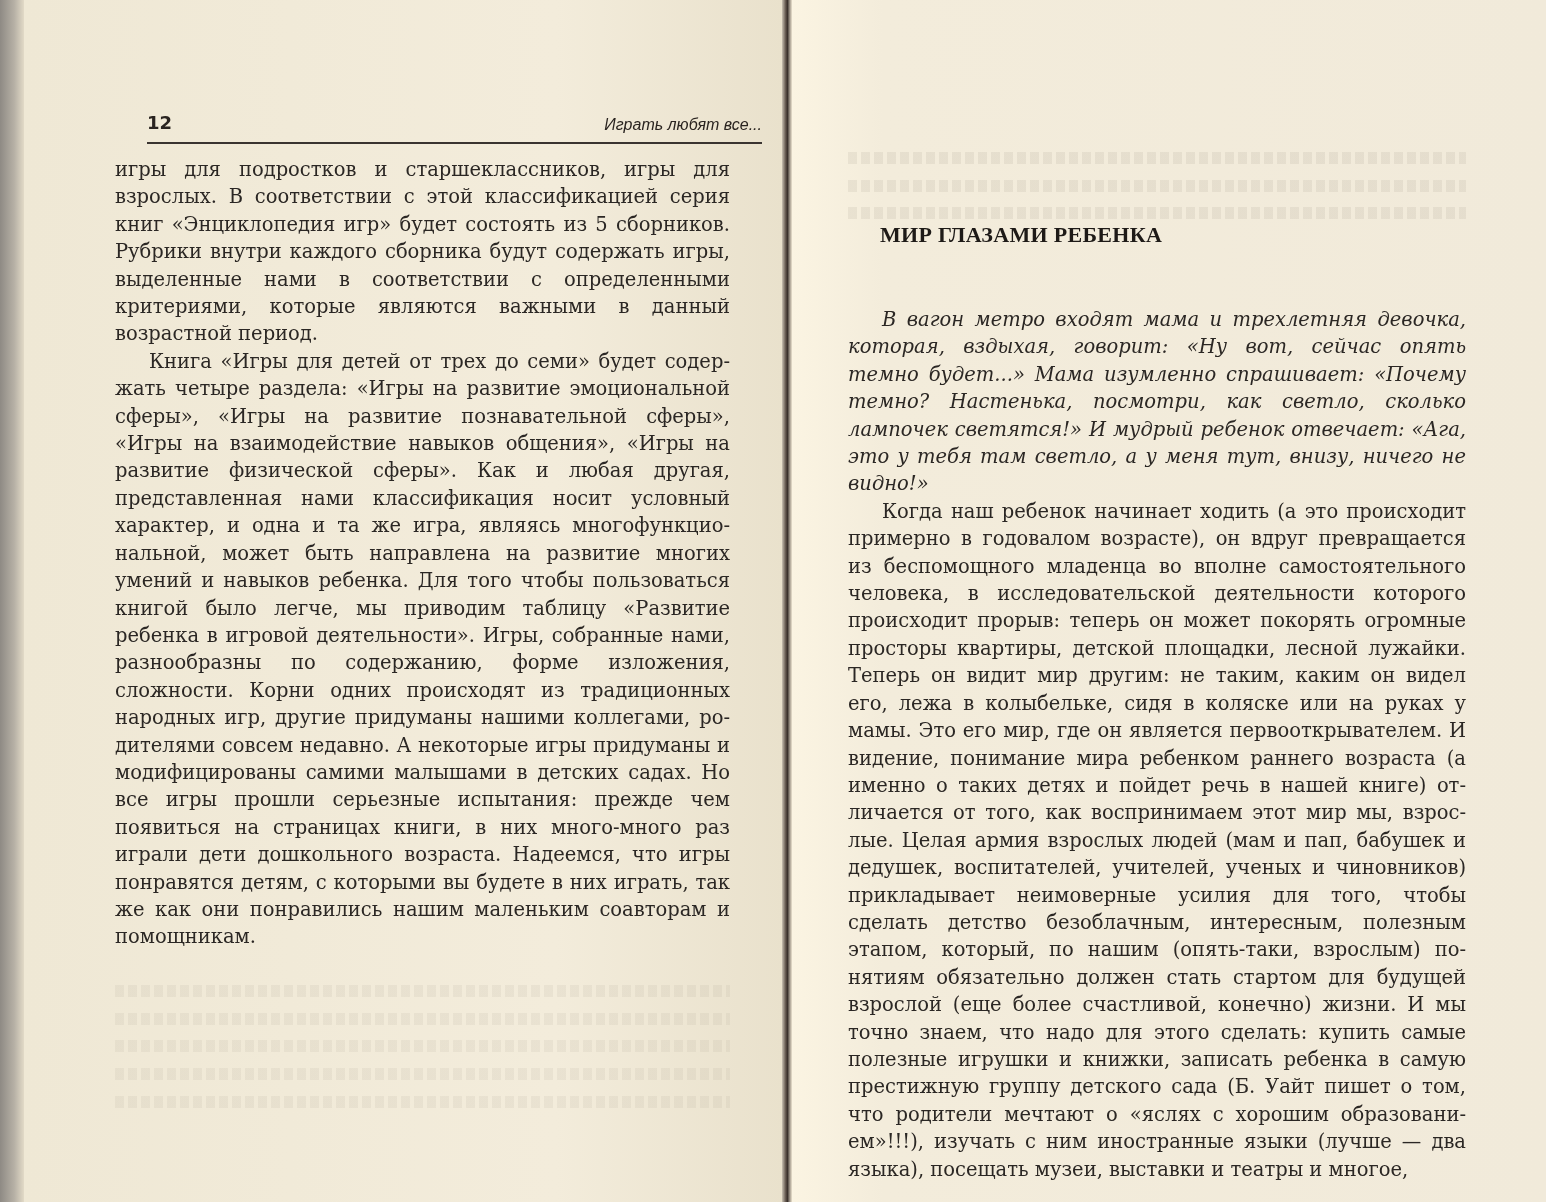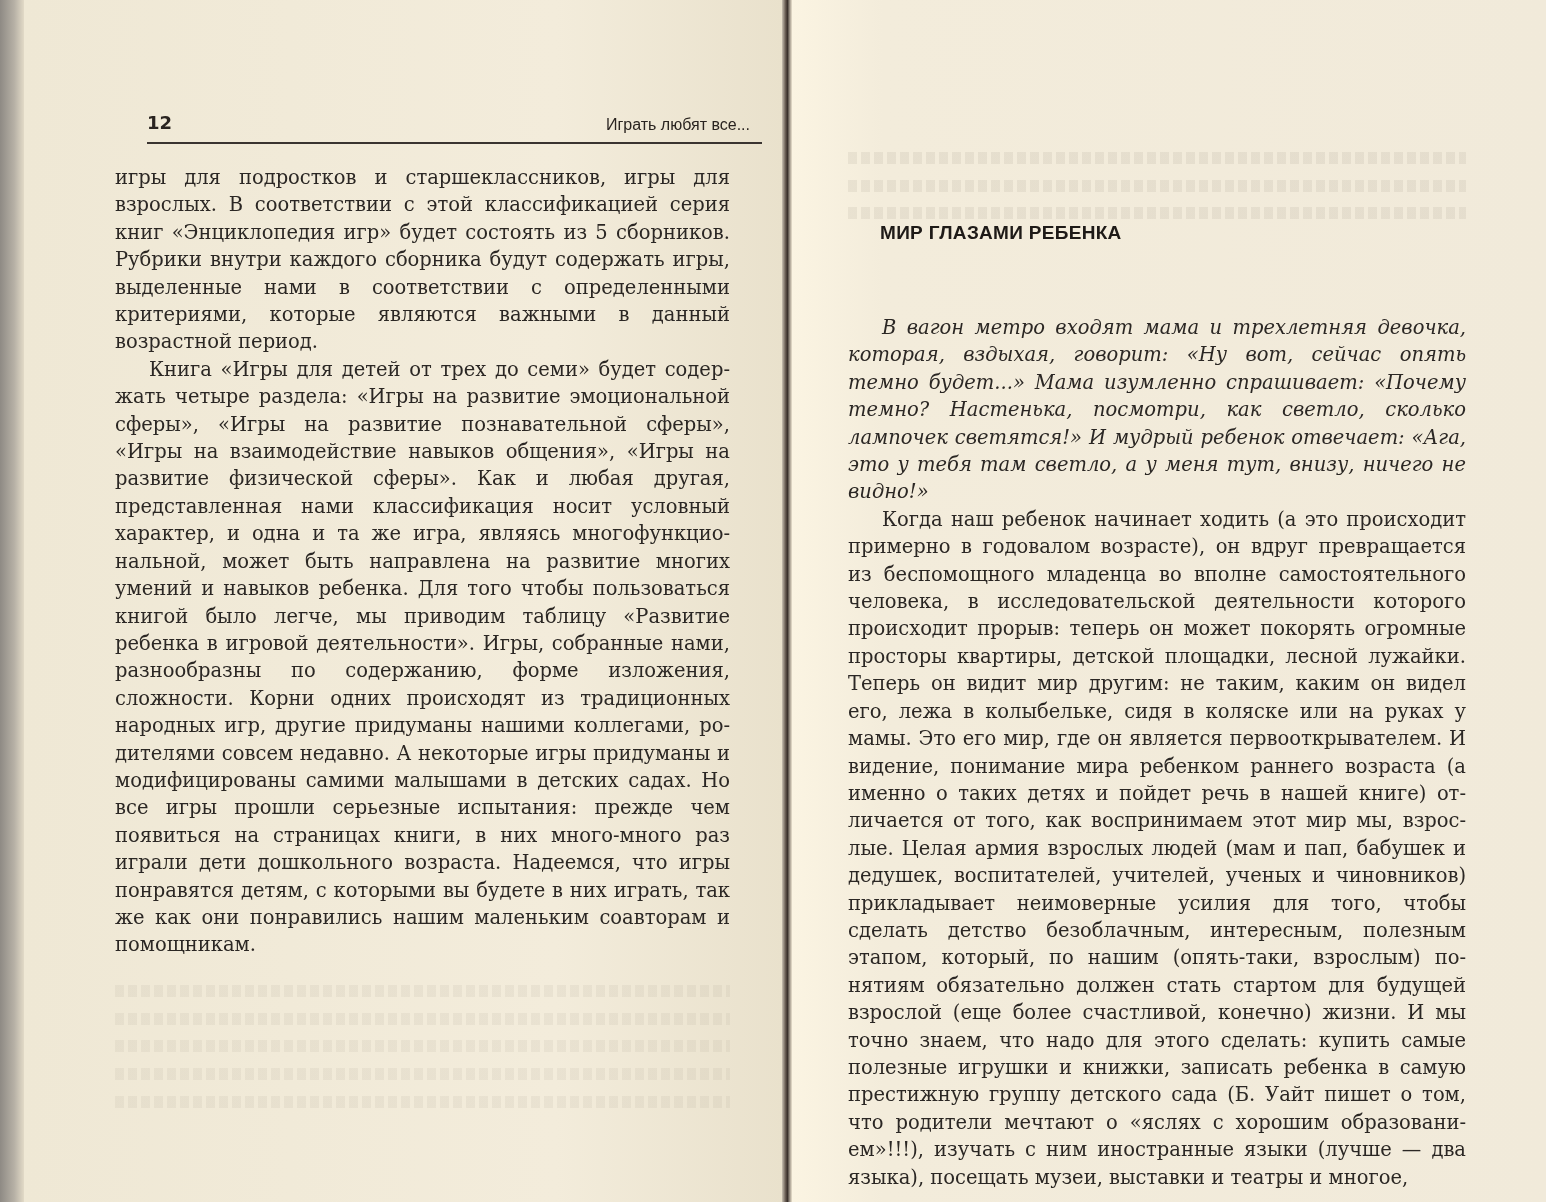--- a/index.html
+++ b/index.html
@@ -29,38 +29,38 @@
     position: absolute; left: 115px; top: 112px; width: 615px; height: 30px;
     border-bottom: 2px solid #3a3430;
     margin-left: 32px;
   }
   .page-number {
     position: absolute; left: 0; top: 0;
     font-family: "DejaVu Sans", "Liberation Sans", sans-serif;
     font-weight: bold; font-size: 18px; color: #2a2420;
   }
   .running-title {
-    position: absolute; right: 12px; top: 4px;
+    position: absolute; right: 0; top: 4px;
     font-family: "Liberation Sans", sans-serif;
-    font-size: 16px; color: #2a2420;
+    font-style: italic; font-size: 16px; color: #2a2420;
   }
   .text-block {
     position: absolute; color: #2b2724;
     font-size: 19.5px; line-height: 27.4px;
-    text-align: justify; hyphens: manual; margin-top: 8px;
+    text-align: justify; hyphens: manual;
   }
   .left-text { left: 115px; top: 156px; width: 615px; }
   .right-text { left: 848px; top: 306px; width: 618px; }
   .text-block p { margin: 0; text-indent: 0; }
   .text-block p.indent { text-indent: 34px; }
   .text-block p.italic { font-style: italic; }
   .chapter-title {
     position: absolute; left: 880px; top: 222px;
-    font-family: Liberation Sans, sans-serif;
-    font-weight: bold; font-size: 19px; letter-spacing: 0.3px; color: #1e1a17;
+    font-family: Liberation Serif, serif;
+    font-weight: bold; font-size: 22px; letter-spacing: 0.3px; color: #1e1a17;
   }
   .bleed {
     position: absolute; left: 848px; width: 618px; height: 12px;
     background: repeating-linear-gradient(to right, rgba(120,110,95,0.10) 0 9px, rgba(0,0,0,0) 9px 13px);
   }
   .bleed-left {
     position: absolute; left: 115px; width: 615px; height: 12px;
     background: repeating-linear-gradient(to right, rgba(120,110,95,0.08) 0 9px, rgba(0,0,0,0) 9px 13px);
   }
 </style>

